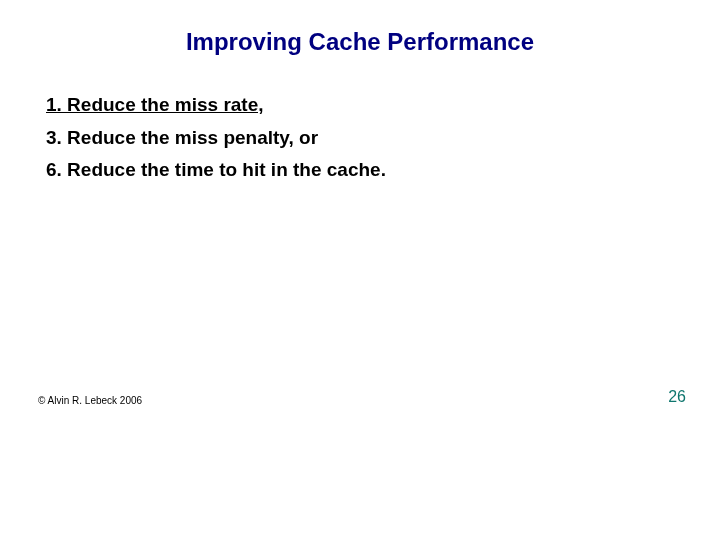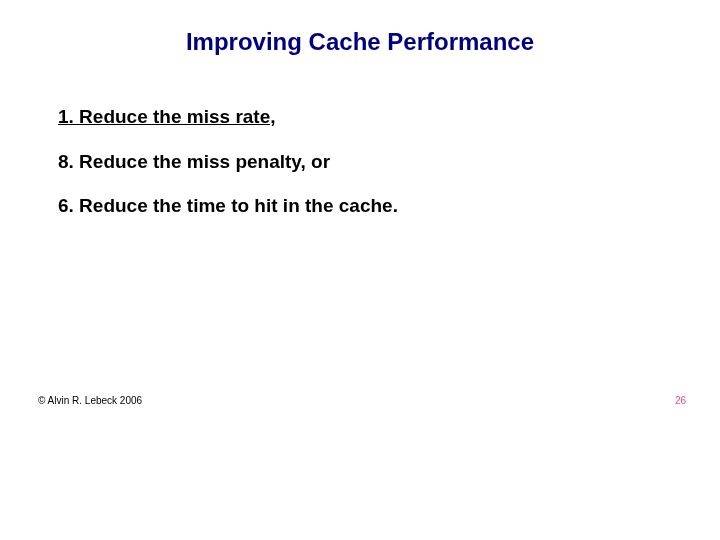--- a/index.html
+++ b/index.html
@@ -32,50 +32,50 @@
     position: absolute;
     top: 86px;
     left: 40px;
     right: 40px;
     font-size: 19px;
     font-weight: bold;
     color: #000000;
     line-height: 1.4;
   }
   .body-text .item {
-    margin: 18px;
+    margin: 6px;
   }
   .underline {
     text-decoration: underline;
   }
   .footer-left {
     position: absolute;
     left: 38px;
     bottom: 22px;
     font-size: 10px;
     color: #000000;
   }
   .footer-right {
     position: absolute;
     right: 34px;
     bottom: 22px;
-    font-size: 10px;
-    color: #ec4899;
+    font-size: 16px;
+    color: #0f766e;
   }
 </style>
 </head>
 <body>
 
 <div class="slide">
 
   <div class="title">Improving Cache Performance</div>
 
   <div class="body-text">
     <p class="item underline">1. Reduce the miss rate,</p>
-    <p class="item">8. Reduce the miss penalty, or</p>
+    <p class="item">3. Reduce the miss penalty, or</p>
     <p class="item">6. Reduce the time to hit in the cache.</p>
   </div>
 
   <div class="footer-left">© Alvin R. Lebeck 2006</div>
 
   <div class="footer-right">26</div>
 
 </div>
 
 </body></html>

